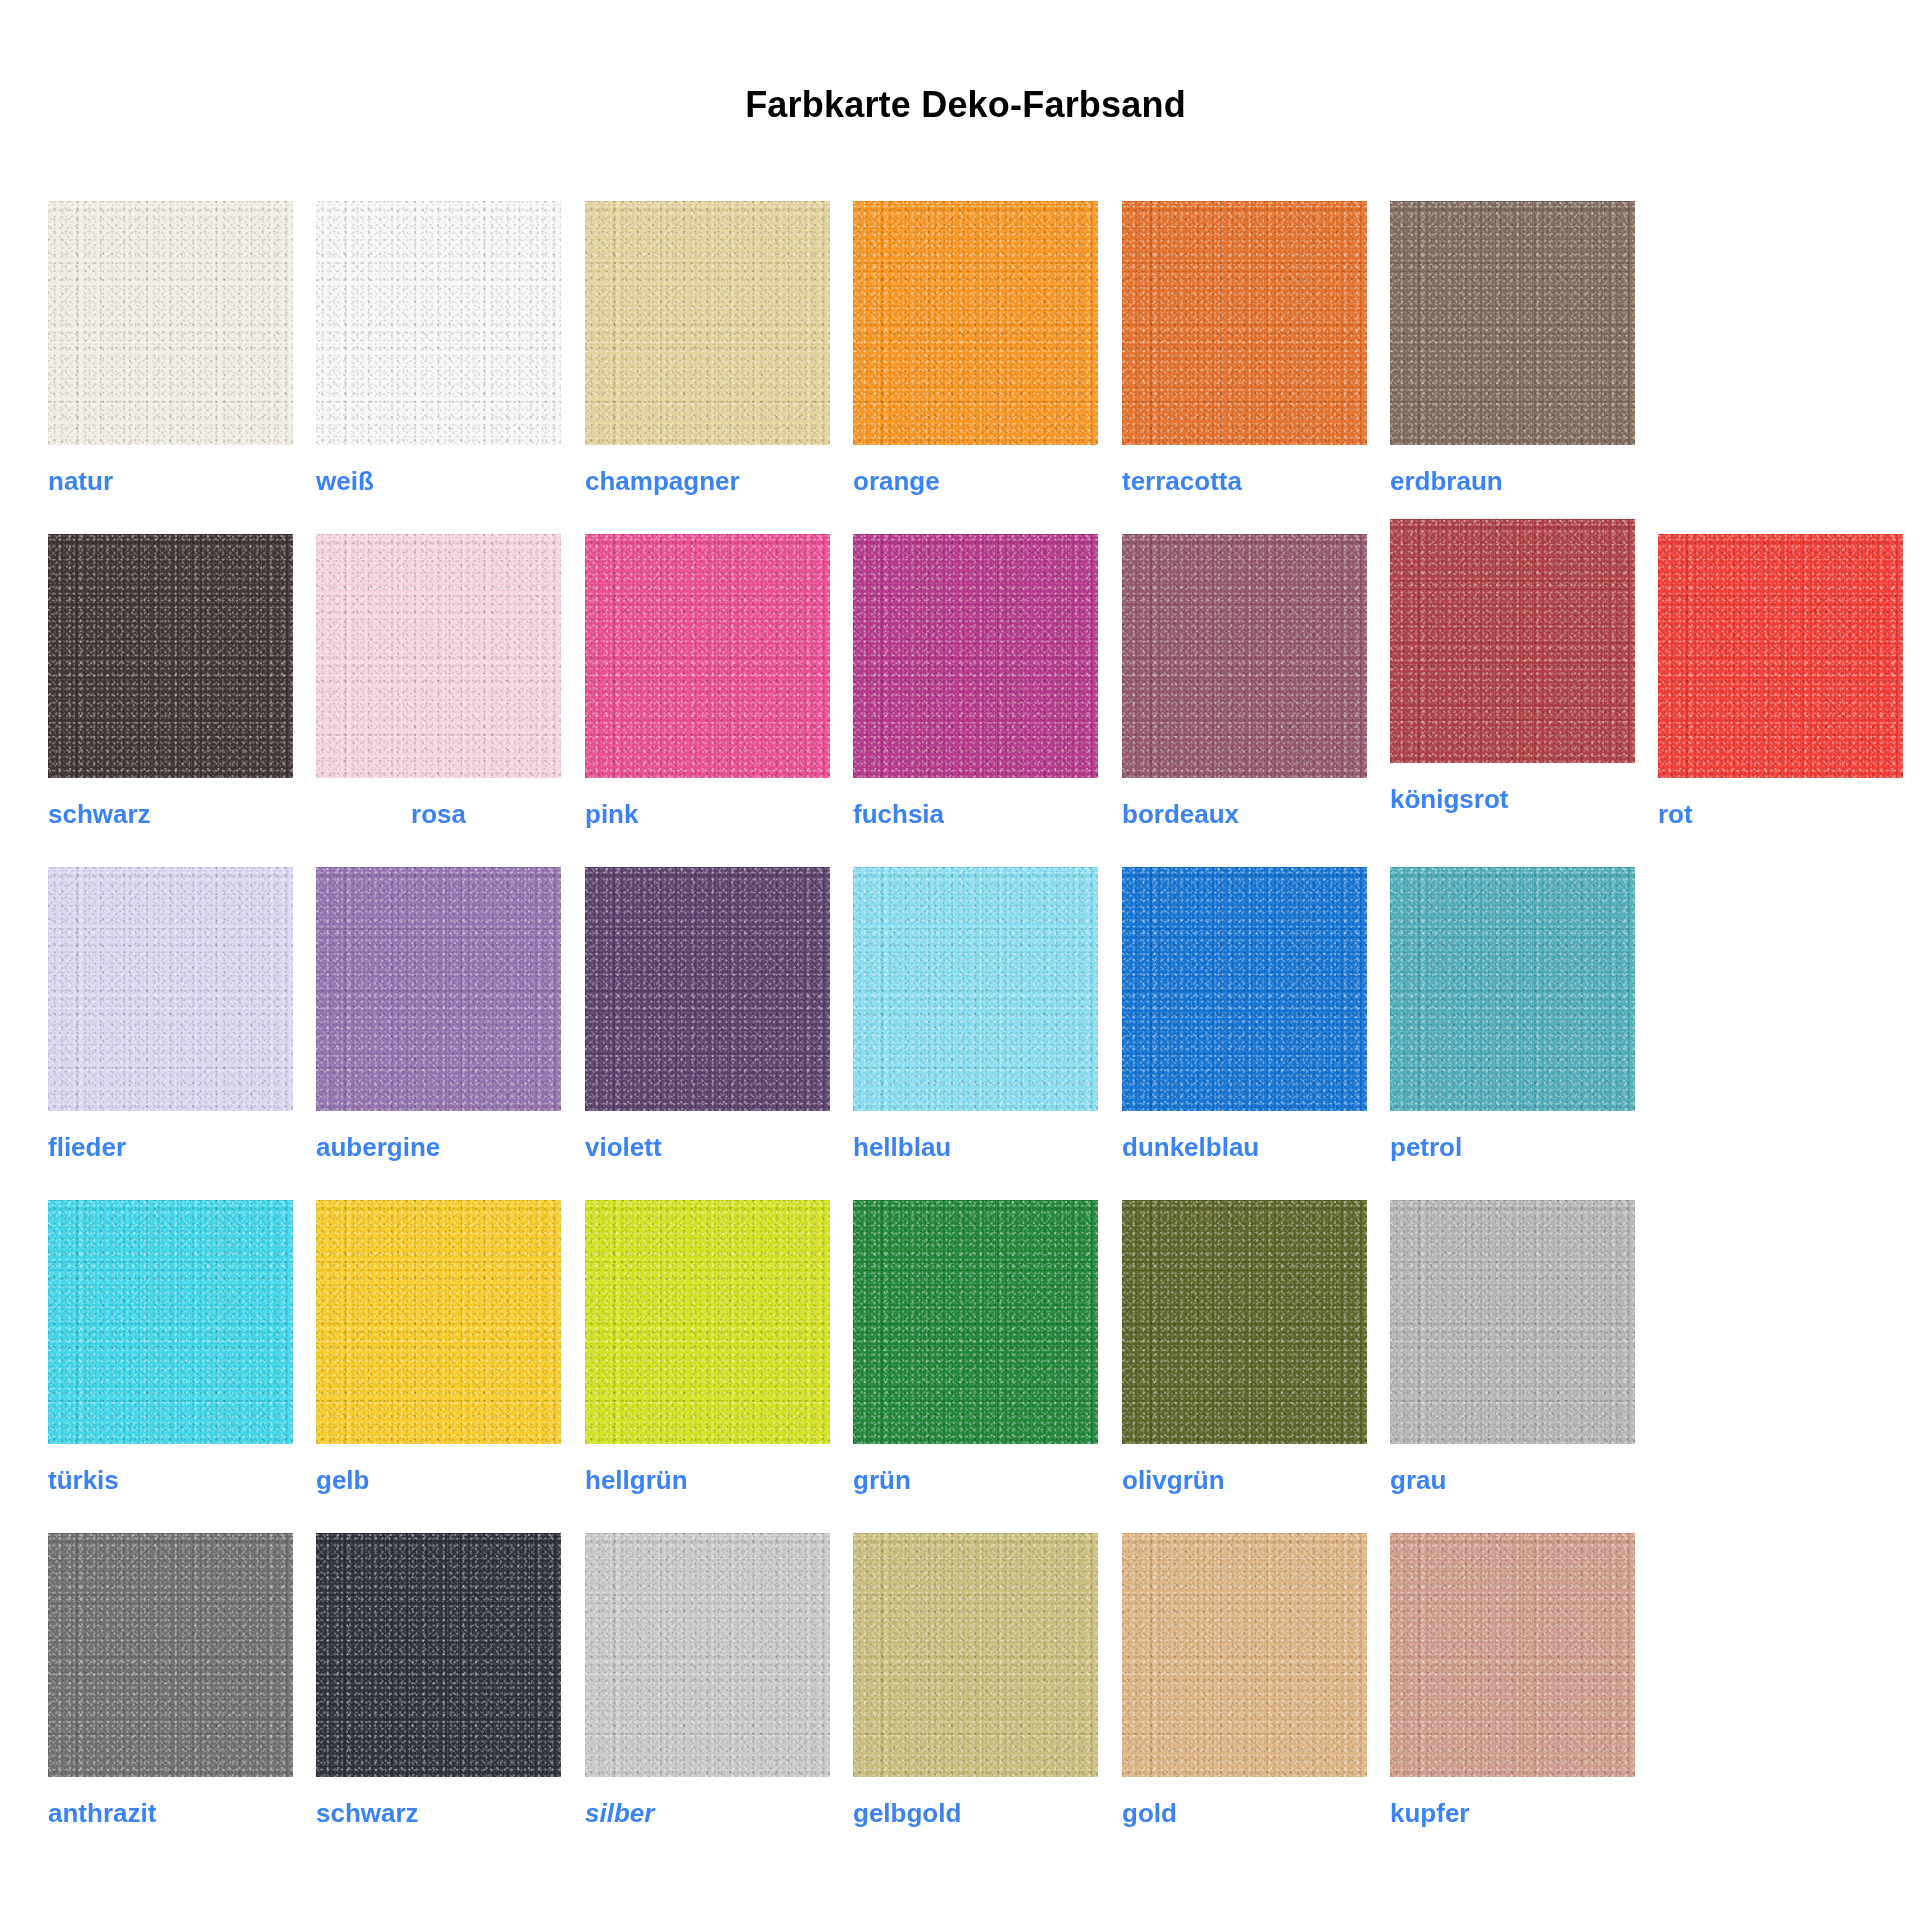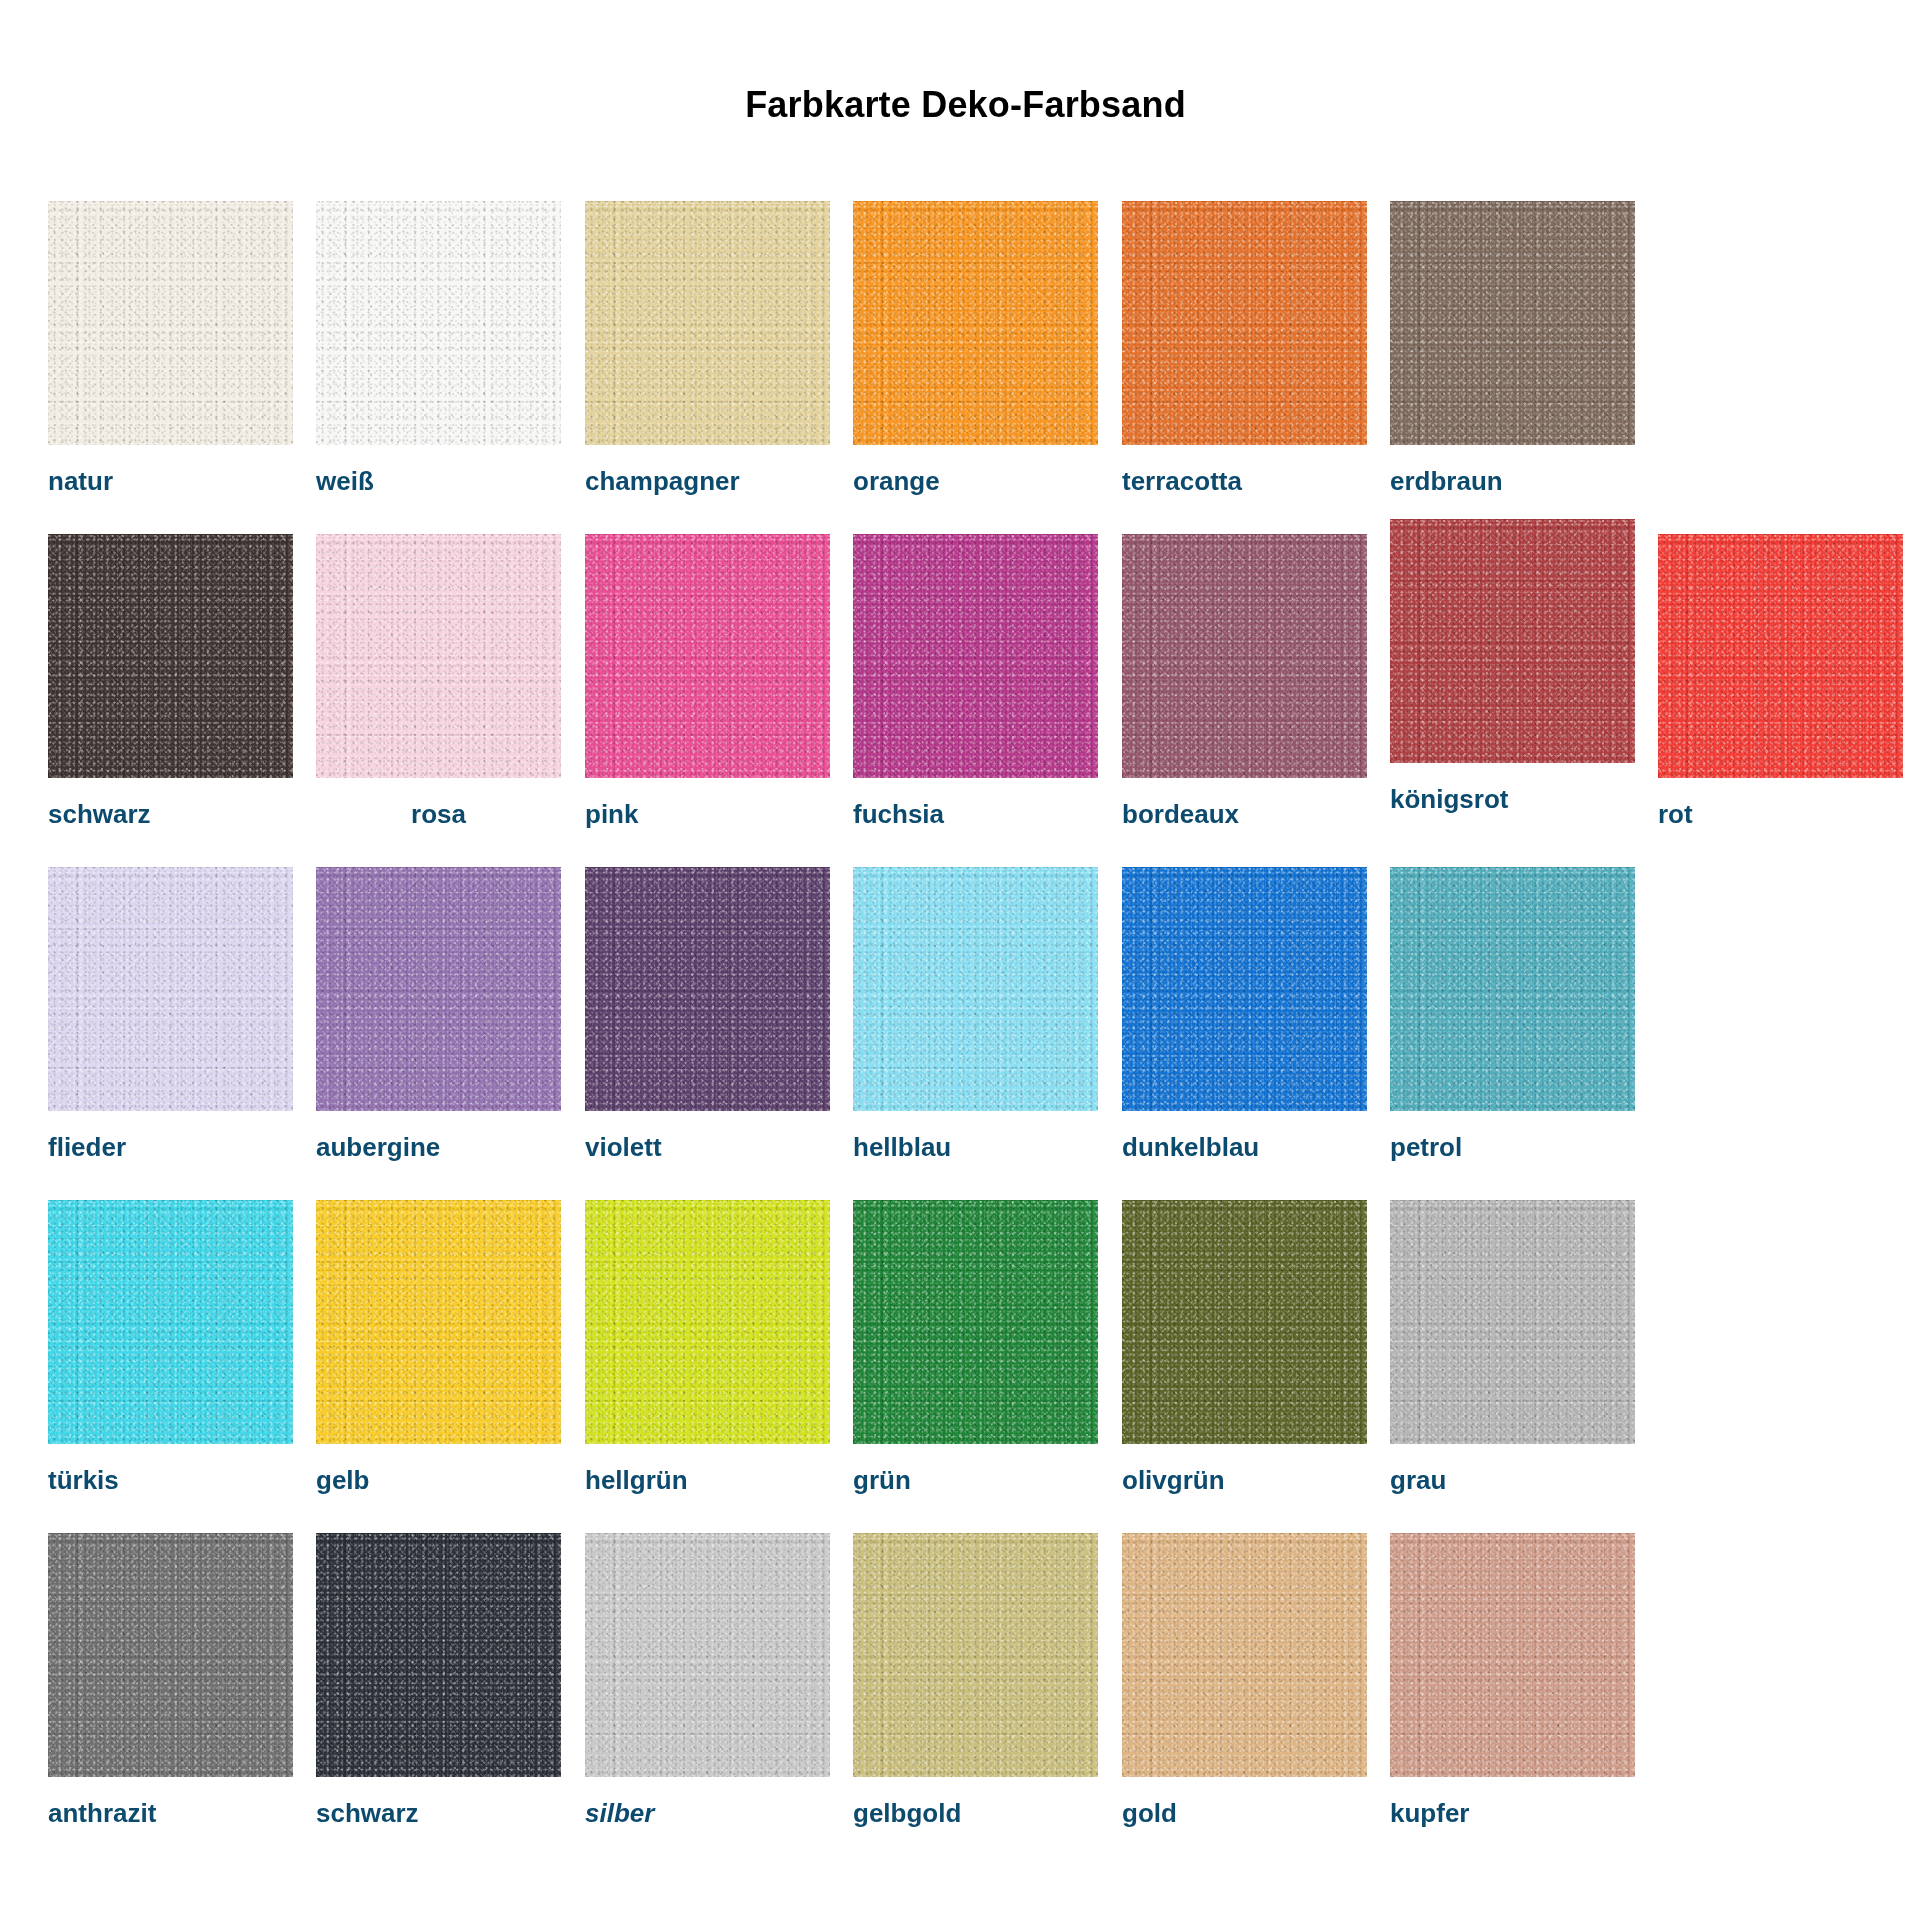--- a/index.html
+++ b/index.html
@@ -90,21 +90,21 @@
       radial-gradient(circle at 92% 48%, rgba(255,255,255,.26) 0 0.8px, transparent 0.9px);
     background-size: 4.8px 4.8px, 5.8px 5.8px, 3.9px 3.9px;
     opacity: .7;
     pointer-events: none;
   }
 
   .swatch-label {
     margin-top: 23px;
     font-size: 26px;
     font-weight: bold;
-    color: #0c4a6e;
+    color: #3b82f6;
     white-space: nowrap;
     line-height: 1;
   }
 </style>
 </head>
 <body>
 
 <div id="chart-page">
 
   <h1 id="chart-title">Farbkarte Deko-Farbsand</h1>

